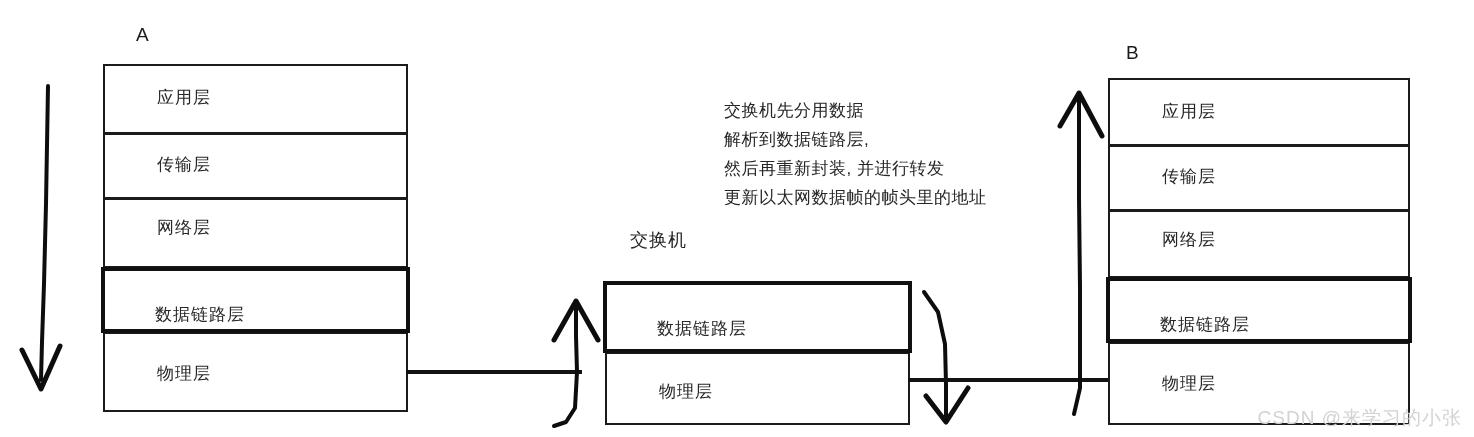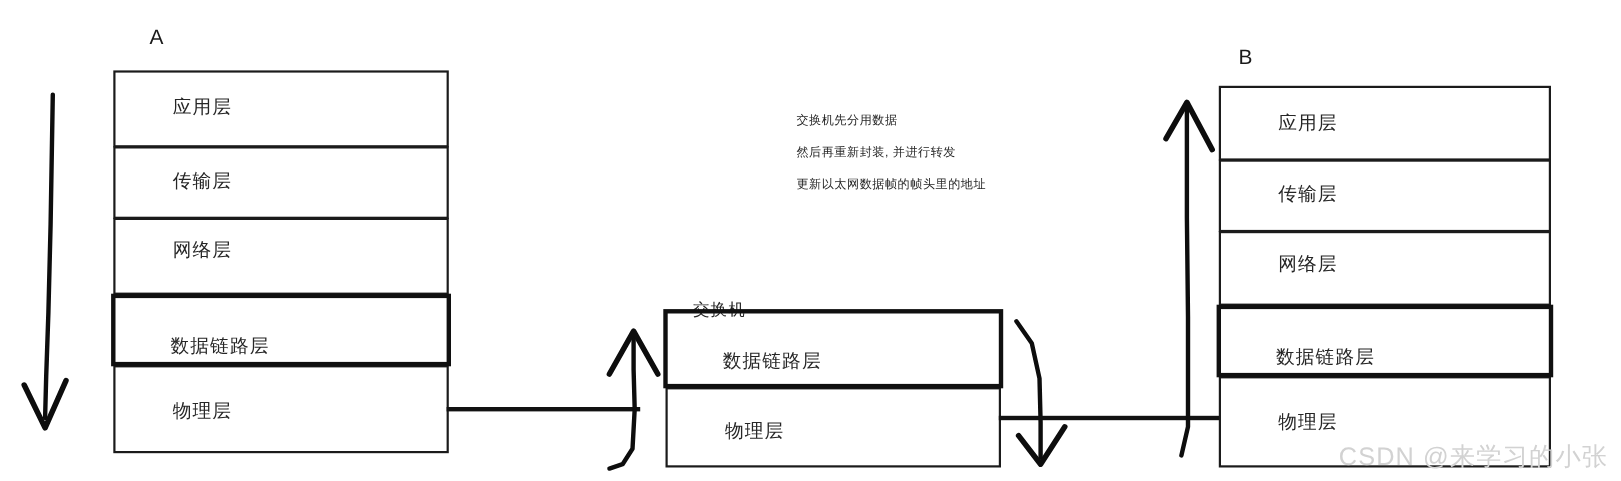--- a/index.html
+++ b/index.html
@@ -44,33 +44,32 @@
   .endpoint-letter {
     position: absolute;
     font-size: 19px;
     color: #1a1a1a;
     font-family: "Liberation Sans", "DejaVu Sans", sans-serif;
   }
 
   
   .switch-caption {
     position: absolute;
-    font-size: 15px;
+    font-size: 18px;
     color: #262626;
     letter-spacing: 1px;
     white-space: nowrap;
-    margin-top: 44px;
   }
 
   
   .note {
     position: absolute;
     left: 724px;
     top: 96px;
-    font-size: 11px;
+    font-size: 17px;
     line-height: 29px;
     color: #262626;
     letter-spacing: 0.5px;
     white-space: nowrap;
   }
   .note-line { display: block; }
 
   
   .connector {
     position: absolute;
@@ -88,21 +87,21 @@
     stroke: #0d0d0d;
     stroke-linecap: round;
     stroke-linejoin: round;
   }
 
   
   .watermark {
     position: absolute;
     right: 12px;
     bottom: 6px;
-    font-size: 23px;
+    font-size: 19px;
     color: #d2d2d2;
     white-space: nowrap;
     letter-spacing: 1px;
   }
 </style>
 </head>
 <body>
 
 <div id="canvas">
 
@@ -188,19 +187,20 @@
       <span class="layer-label" style="top:32px; left:50px;">数据链路层</span>
     </div>
 
     <div class="layer-row" style="left:0; top:264px; width:302px; height:83px;">
       <span class="layer-label" style="top:28px;">物理层</span>
     </div>
   </div>
 
   <div class="note">
     <span class="note-line">交换机先分用数据</span>
+    <span class="note-line">解析到数据链路层,</span>
     <span class="note-line">然后再重新封装, 并进行转发</span>
     <span class="note-line">更新以太网数据帧的帧头里的地址</span>
   </div>
 
   <div class="watermark">CSDN @来学习的小张</div>
 
 </div>
 
 </body></html>

